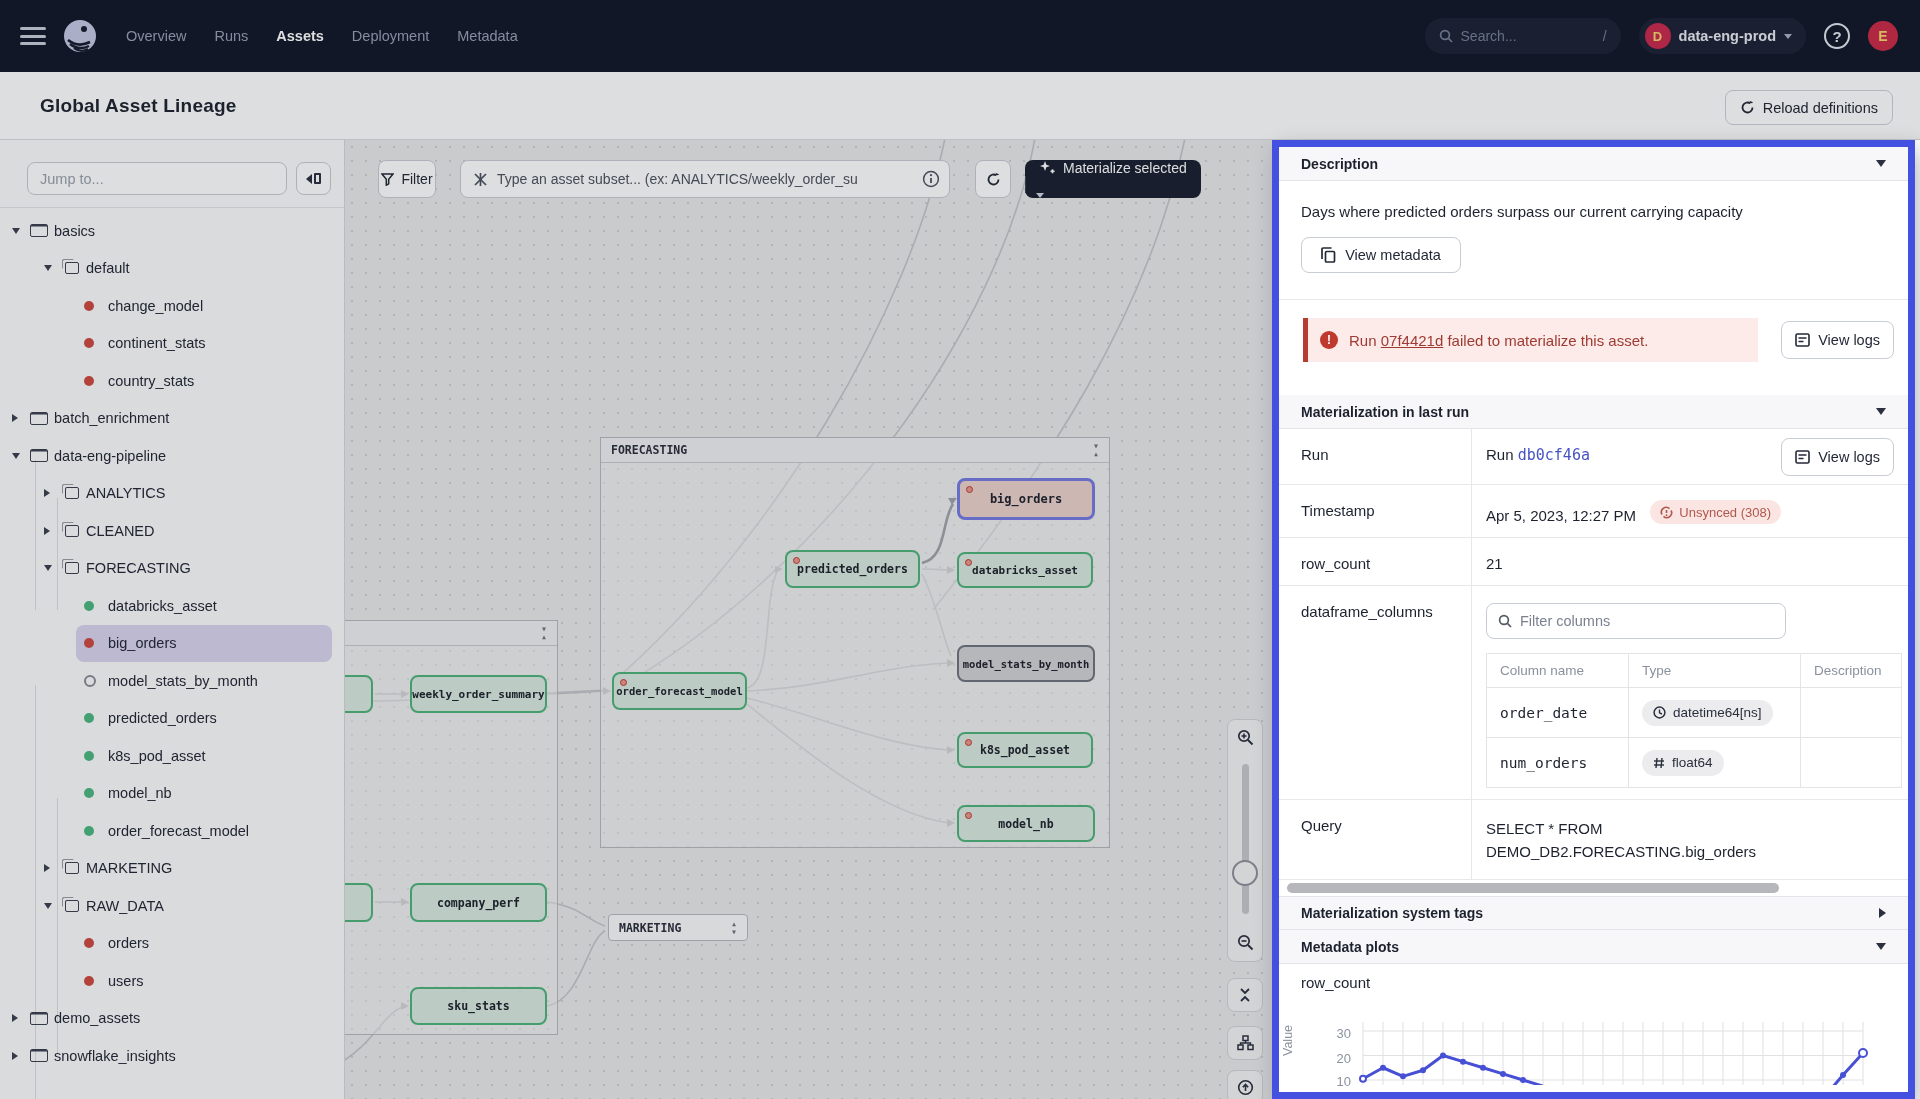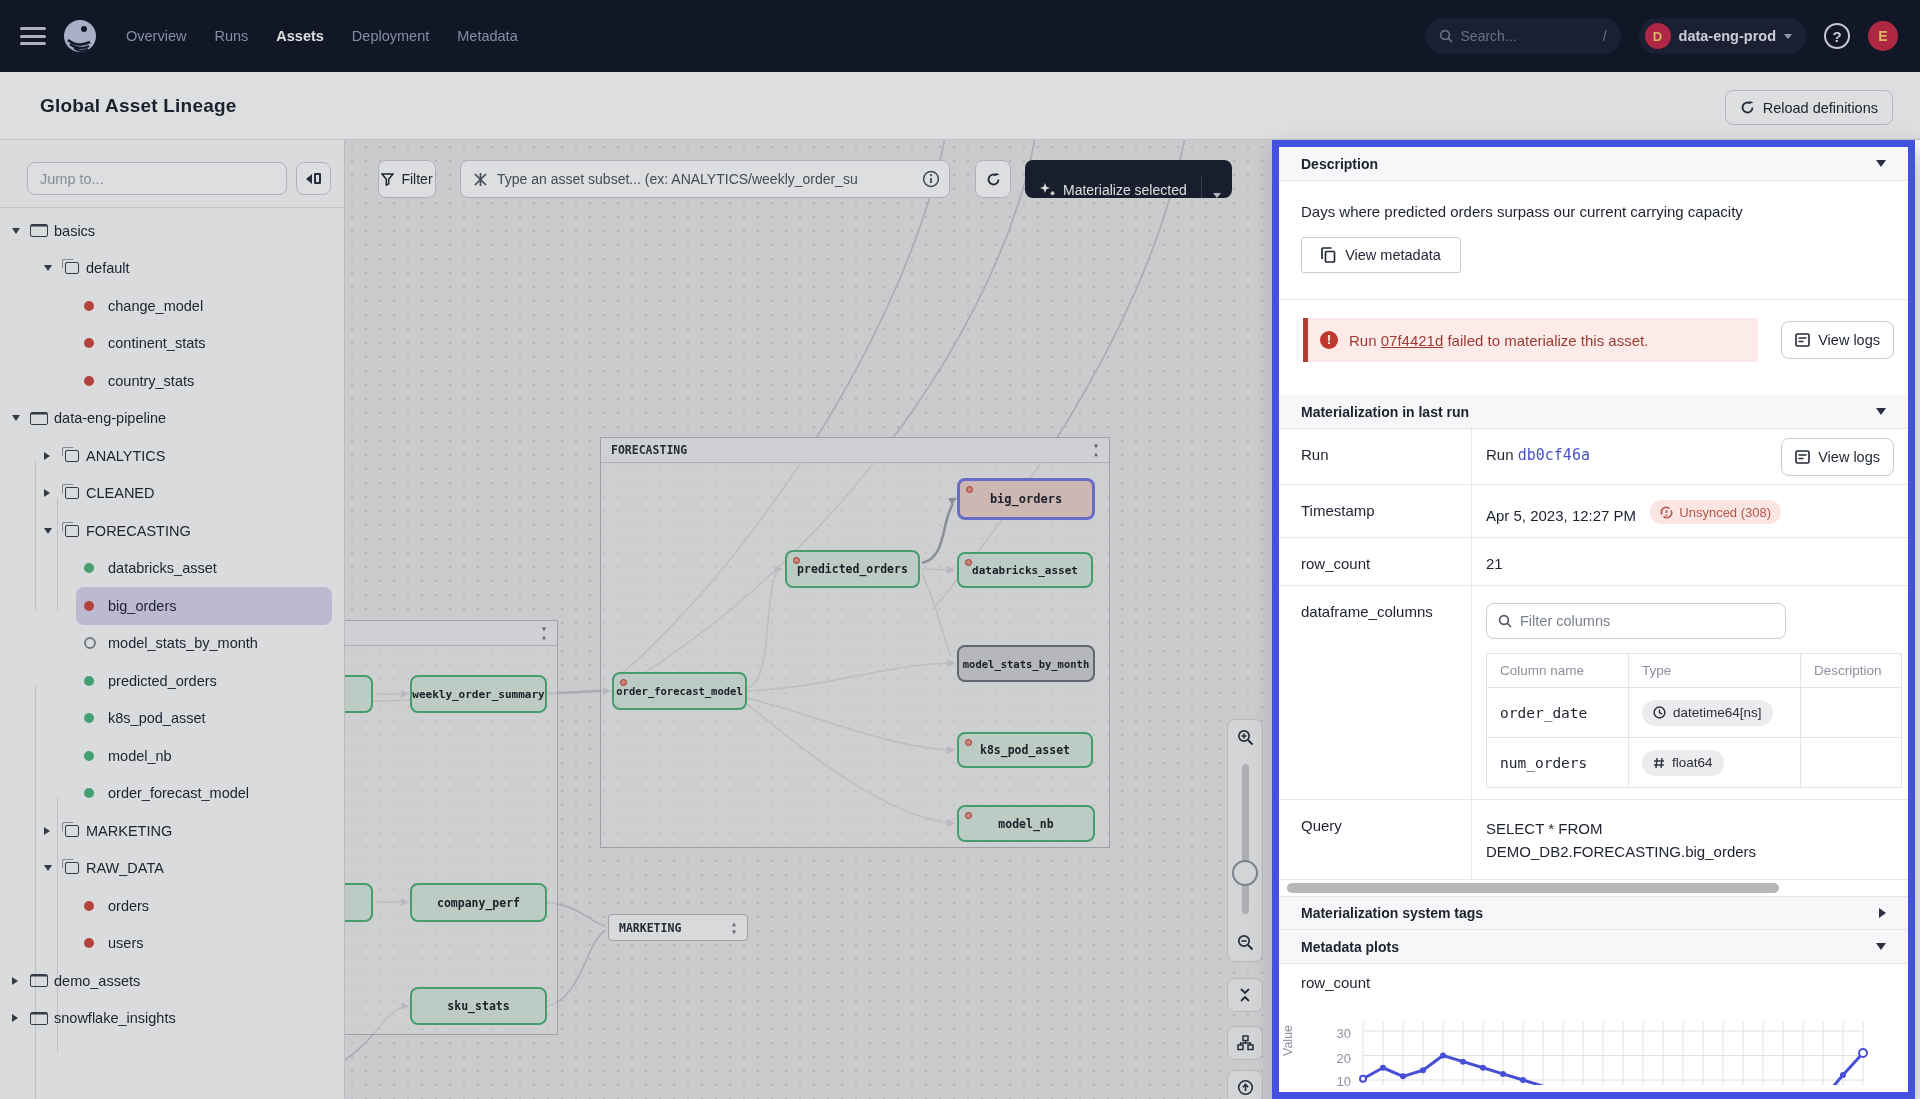--- a/index.html
+++ b/index.html
@@ -84,21 +84,21 @@
     display:flex; align-items:center; justify-content:center; gap:7px; font-size:14px; color:#232837;
     cursor:pointer; }
   #filter-btn { left:33px; top:20px; width:58px; height:38px; }
   #subset-input { position:absolute; left:115px; top:20px; width:490px; height:38px; background:#fff;
     border:1px solid #c8ccd4; border-radius:8px; display:flex; align-items:center; padding:0 34px 0 12px;
     color:#4d5360; font-size:14px; gap:9px; }
   #subset-input .ph { white-space:nowrap; overflow:hidden; }
   #subset-input .info { position:absolute; right:9px; top:9px; }
   #refresh-btn { left:630px; top:20px; width:36px; height:38px; }
   #materialize-btn { position:absolute; left:680px; top:20px; height:38px; background:#1a2030;
-    border-radius:8px; display:flex; align-items:flex-end; color:#fff; font-size:14px; cursor:pointer; }
+    border-radius:8px; display:flex; align-items:flex-start; color:#fff; font-size:14px; cursor:pointer;flex-direction:column; }
   #materialize-btn .main { display:flex; align-items:center; gap:8px; padding:0 14px; }
   #materialize-btn .split { width:1px; height:22px; background:#3c4354; }
   #materialize-btn .dd { padding:0 11px; display:flex; align-items:center; }
   #materialize-btn .dd .chev-down { border-top-color:#cfd3de; }
 
   .ggroup { position:absolute; border:1px solid #b7b8bd; background:rgba(243,243,244,.45); }
   .ggroup-header { height:25px; background:#efeff1; border-bottom:1px solid #c6c7cc; display:flex;
     align-items:center; padding:0 10px; font-family:"DejaVu Sans Mono", monospace; font-weight:bold;
     font-size:11.5px; color:#2a2f3c; }
   .grp-collapse { margin-left:auto; color:#6d727e; font-size:10px; letter-spacing:0; cursor:pointer;
@@ -135,21 +135,21 @@
   #detail-panel { position:absolute; left:1272px; top:140px; width:643px; height:959px;
     border:7px solid #4450e0; background:#fff; z-index:40; box-shadow:6px 10px 22px rgba(20,22,40,.28);
     overflow:hidden; }
   .pcontent { position:relative; width:629px; height:945px; overflow:hidden; font-size:15px; color:#1d222f; }
   .sec-header { height:34px; background:#f7f7f9; border-bottom:1px solid #e4e4e8; display:flex;
     align-items:center; padding:0 22px; font-weight:bold; font-size:14px; color:#1c212e; cursor:pointer; }
   .sec-header .chev { margin-left:auto; width:0; height:0; }
   .chev.open { border-left:5.5px solid transparent; border-right:5.5px solid transparent; border-top:7px solid #2b3040; }
   .chev.closed { border-top:5.5px solid transparent; border-bottom:5.5px solid transparent; border-left:7px solid #2b3040; }
   .desc-body { padding:22px 22px 0; height:119px; border-bottom:1px solid #e8e8ec; }
-  .viewmeta-btn { margin-top:17px; height:36px; width:160px; border:1px solid #c8ccd4; border-radius:3px;
+  .viewmeta-btn { margin-top:17px; height:36px; width:160px; border:1px solid #c8ccd4; border-radius:8px;
     background:#fff; display:flex; align-items:center; justify-content:center; gap:9px; font-size:14.5px;
     color:#232837; cursor:pointer; }
   .err-zone { height:95px; border-bottom:0; position:relative; }
   .err-banner { position:absolute; left:24px; top:18px; width:455px; height:44px; background:#fcebe9;
     border-left:5px solid #b63c31; display:flex; align-items:center; gap:11px; padding:0 12px;
     color:#9e3a31; font-size:15px; }
   .err-banner .exc { width:18px; height:18px; border-radius:50%; background:#c0392e; color:#fff;
     font-size:12px; font-weight:bold; display:flex; align-items:center; justify-content:center; flex:0 0 auto; }
   .err-banner a { color:#9e3a31; text-decoration:underline; cursor:pointer; }
   .viewlogs-btn { position:absolute; right:14px; top:21px; height:38px; padding:0 13px; background:#fff;
@@ -286,20 +286,25 @@
           <span class="tree-icon"></span>
           <span>continent_stats</span>
         </div>
 
         <div class="tree-row dot-red d2">
 
           <span class="tree-icon"></span>
           <span>country_stats</span>
         </div>
 
+        <div class="tree-row t-folder collapsed d0">
+          <span class="caret"></span>
+          <span class="tree-icon"></span>
+          <span>batch_enrichment</span>
+        </div>
 
         <div class="tree-row t-folder expanded d0">
           <span class="caret"></span>
           <span class="tree-icon"></span>
           <span>data-eng-pipeline</span>
         </div>
 
         <div class="tree-row t-repo collapsed d1">
           <span class="caret"></span>
           <span class="tree-icon"></span>

